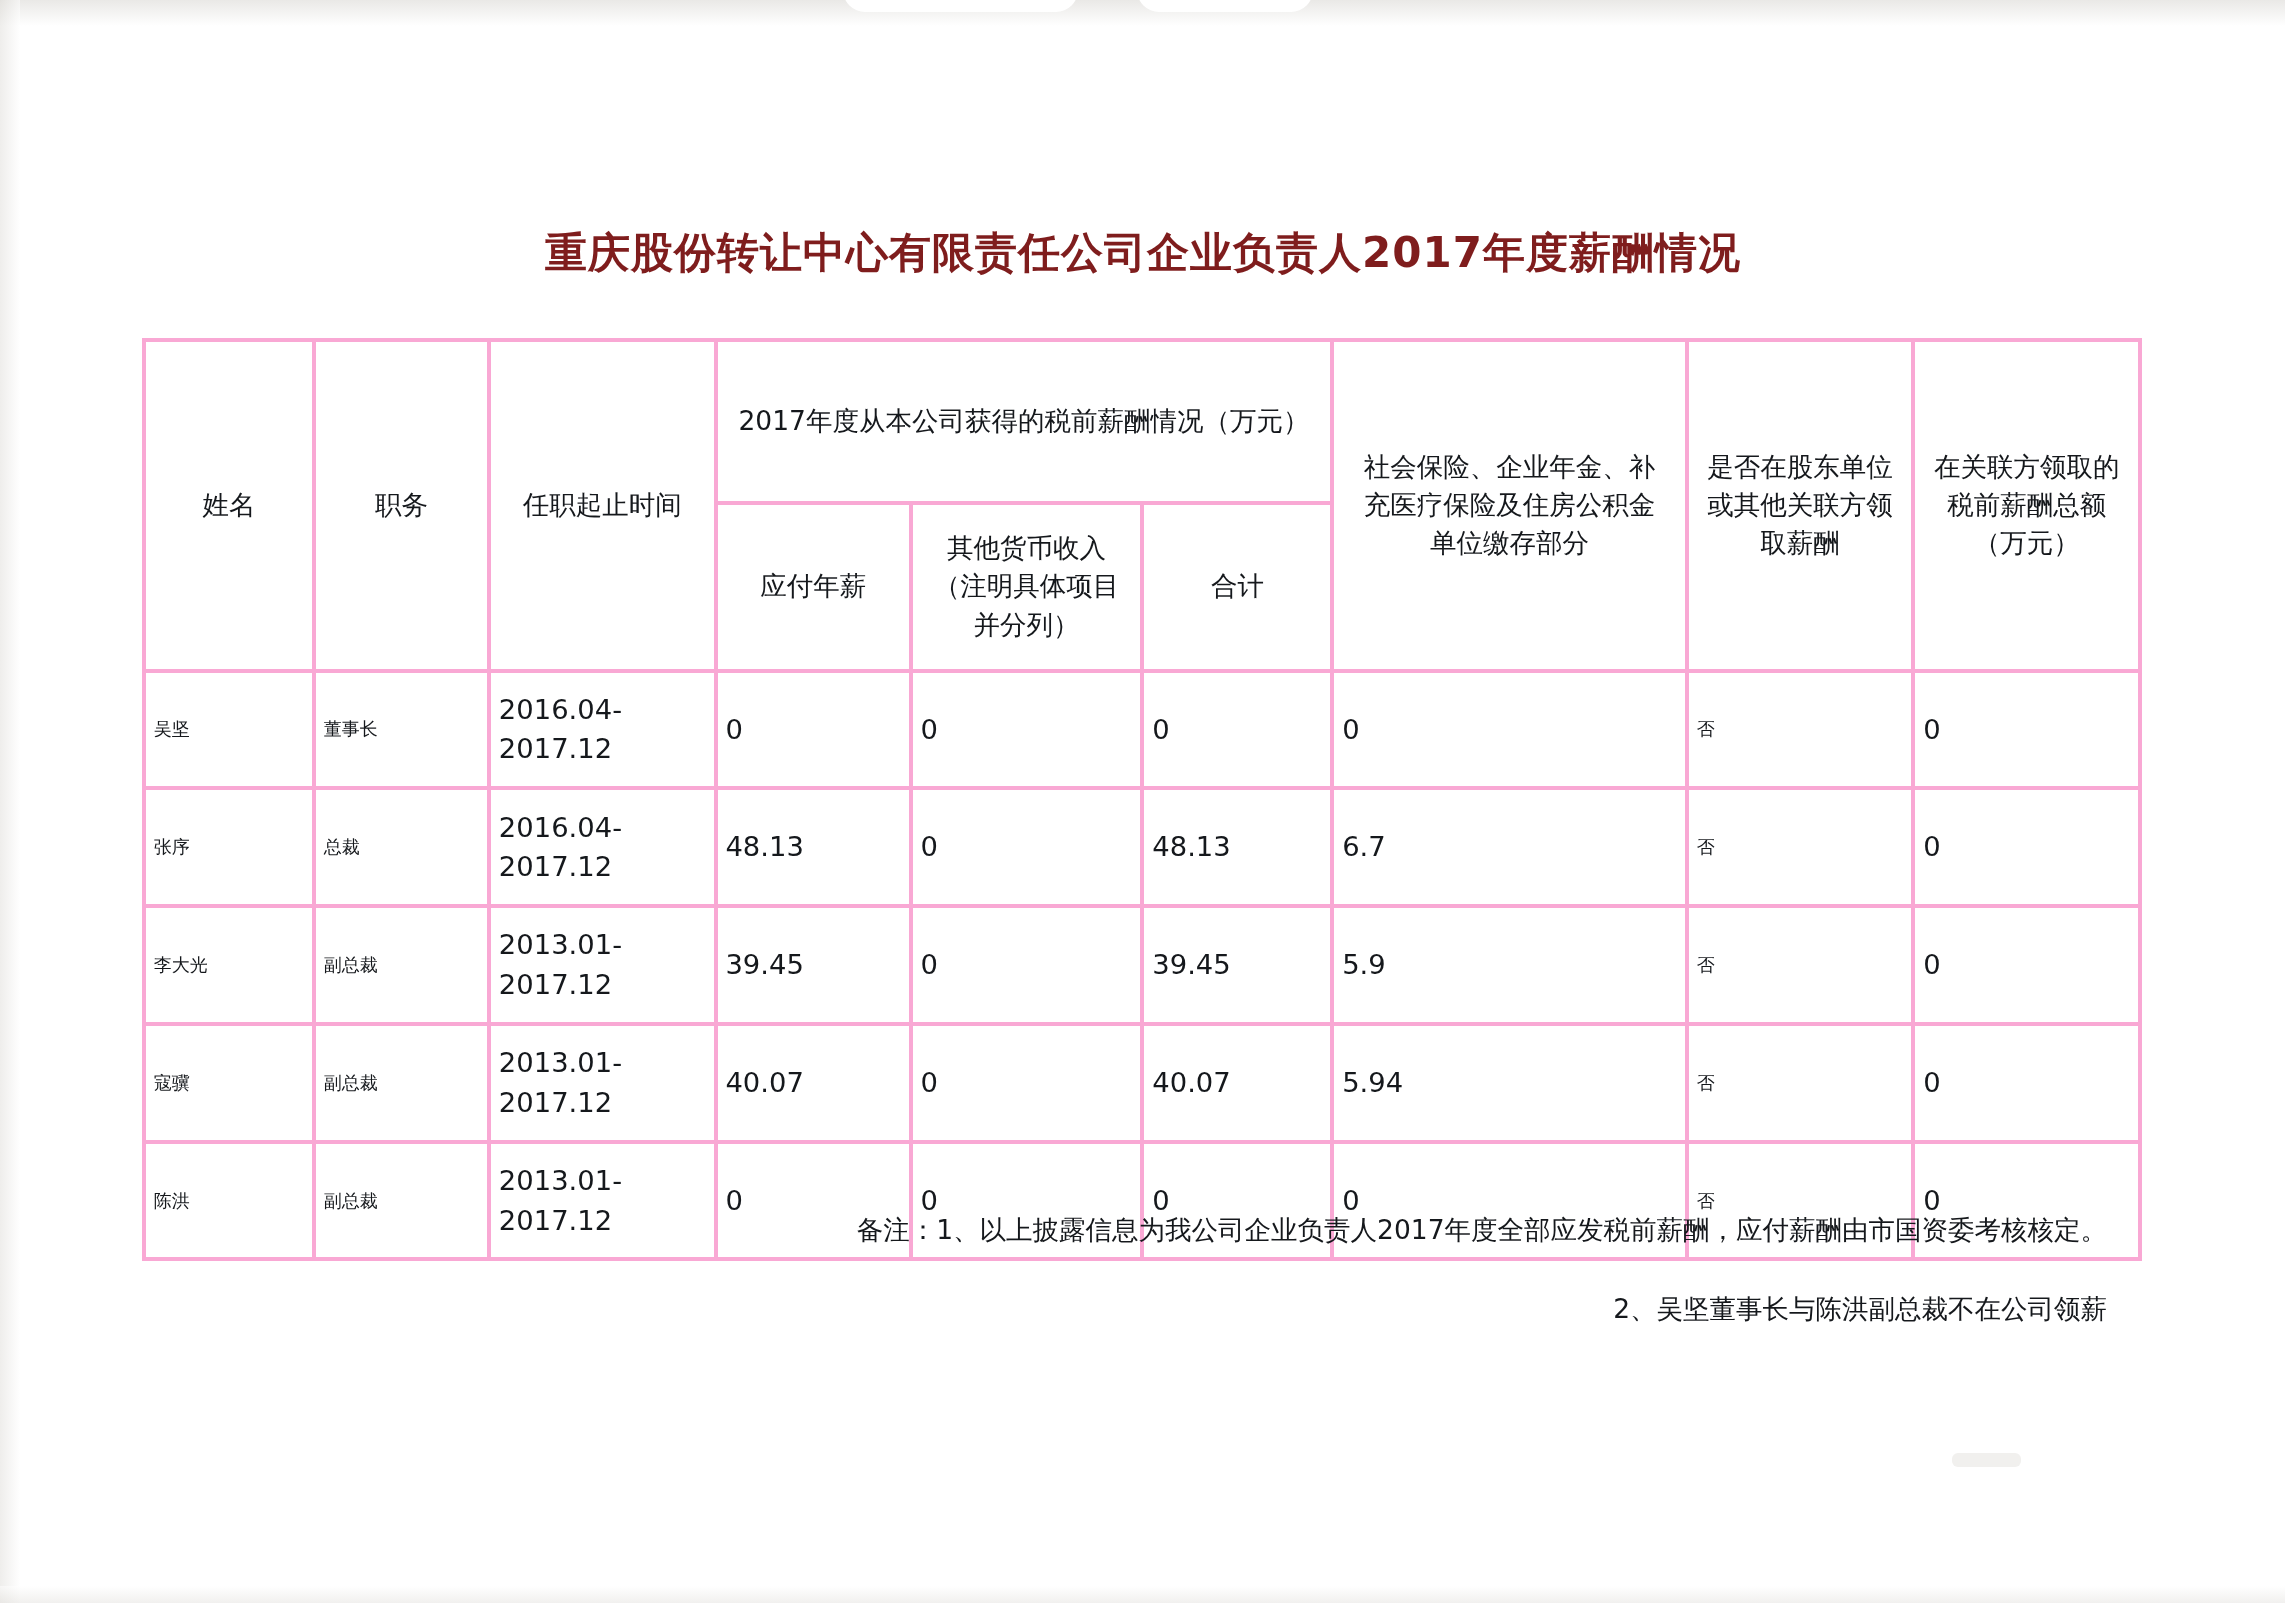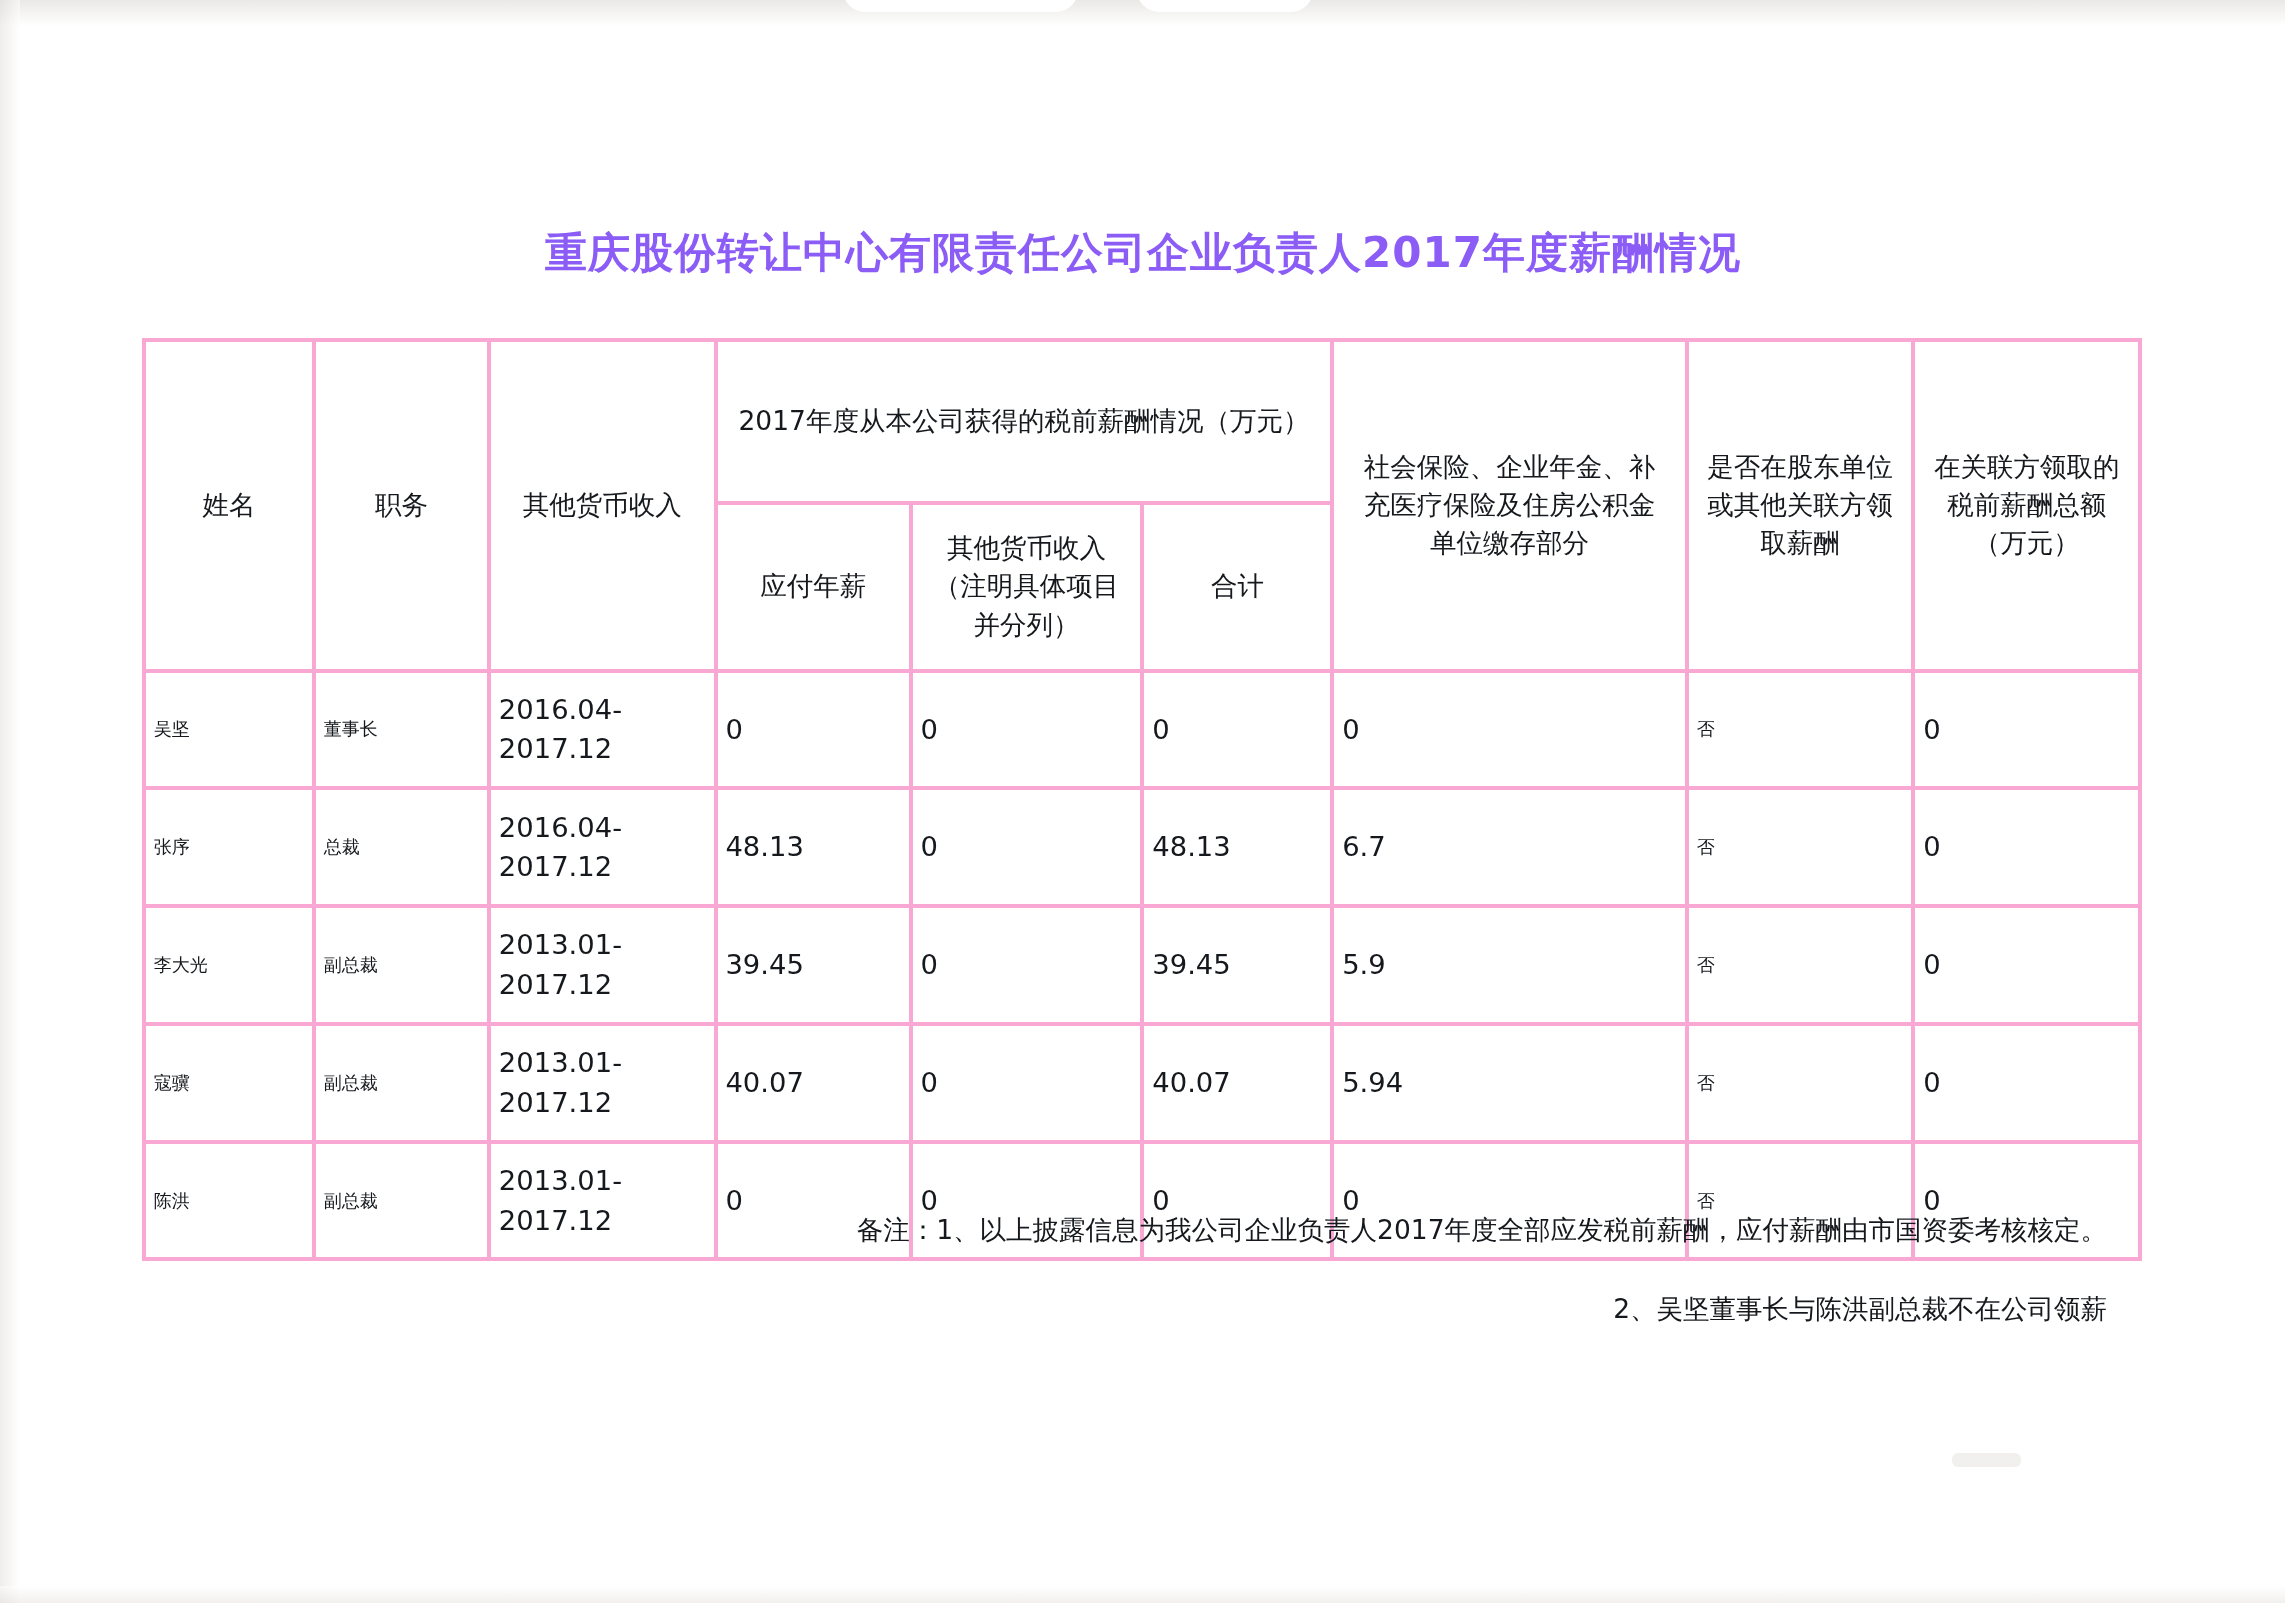--- a/index.html
+++ b/index.html
@@ -56,21 +56,21 @@
 
   .doc-title {
     position: absolute;
     top: 225px;
     left: 0;
     width: 2286px;
     text-align: center;
     font-size: 42px;
     font-weight: 700;
     letter-spacing: 1px;
-    color: #8b5cf6;
+    color: #7f1d1d;
     font-family: "DejaVu Sans", sans-serif;
   }
 
   table.salary {
     position: absolute;
     top: 338px;
     left: 142px;
     width: 2000px;
     border-collapse: collapse;
     table-layout: fixed;
@@ -153,21 +153,21 @@
     </colgroup>
     <thead>
       <tr>
         <th rowspan="2">
           <span class="th-text th-wrap">姓名</span>
         </th>
         <th rowspan="2">
           <span class="th-text th-wrap">职务</span>
         </th>
         <th rowspan="2">
-          <span class="th-text th-wrap">其他货币收入</span>
+          <span class="th-text th-wrap">任职起止时间</span>
         </th>
         <th colspan="3" style="height:147px">
           <span class="th-text th-wrap">2017年度从本公司获得的税前薪酬情况（万元）</span>
         </th>
         <th rowspan="2">
           <span class="th-text th-wrap">社会保险、企业年金、补充医疗保险及住房公积金单位缴存部分</span>
         </th>
         <th rowspan="2">
           <span class="th-text th-wrap">是否在股东单位或其他关联方领取薪酬</span>
         </th>

